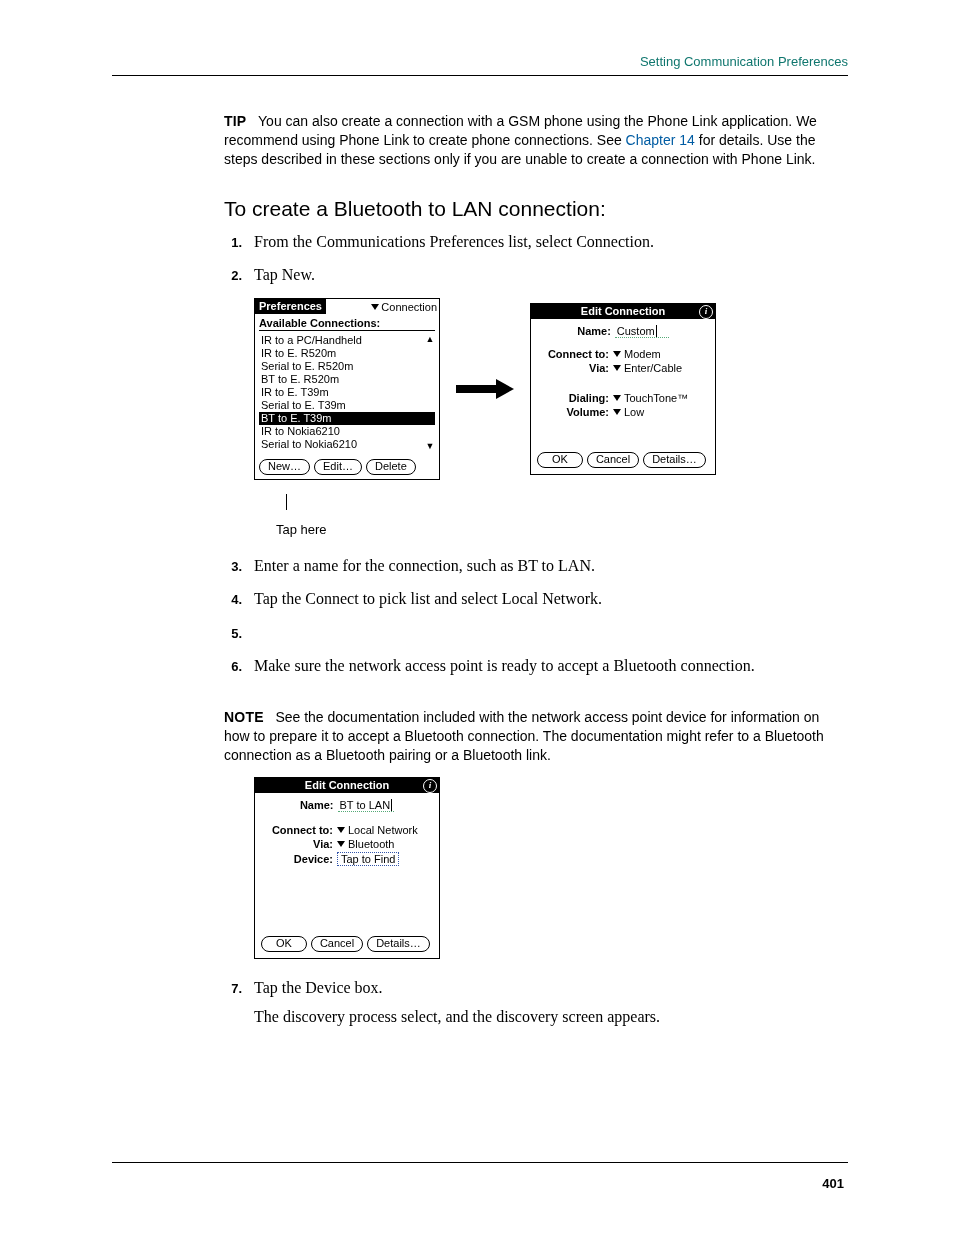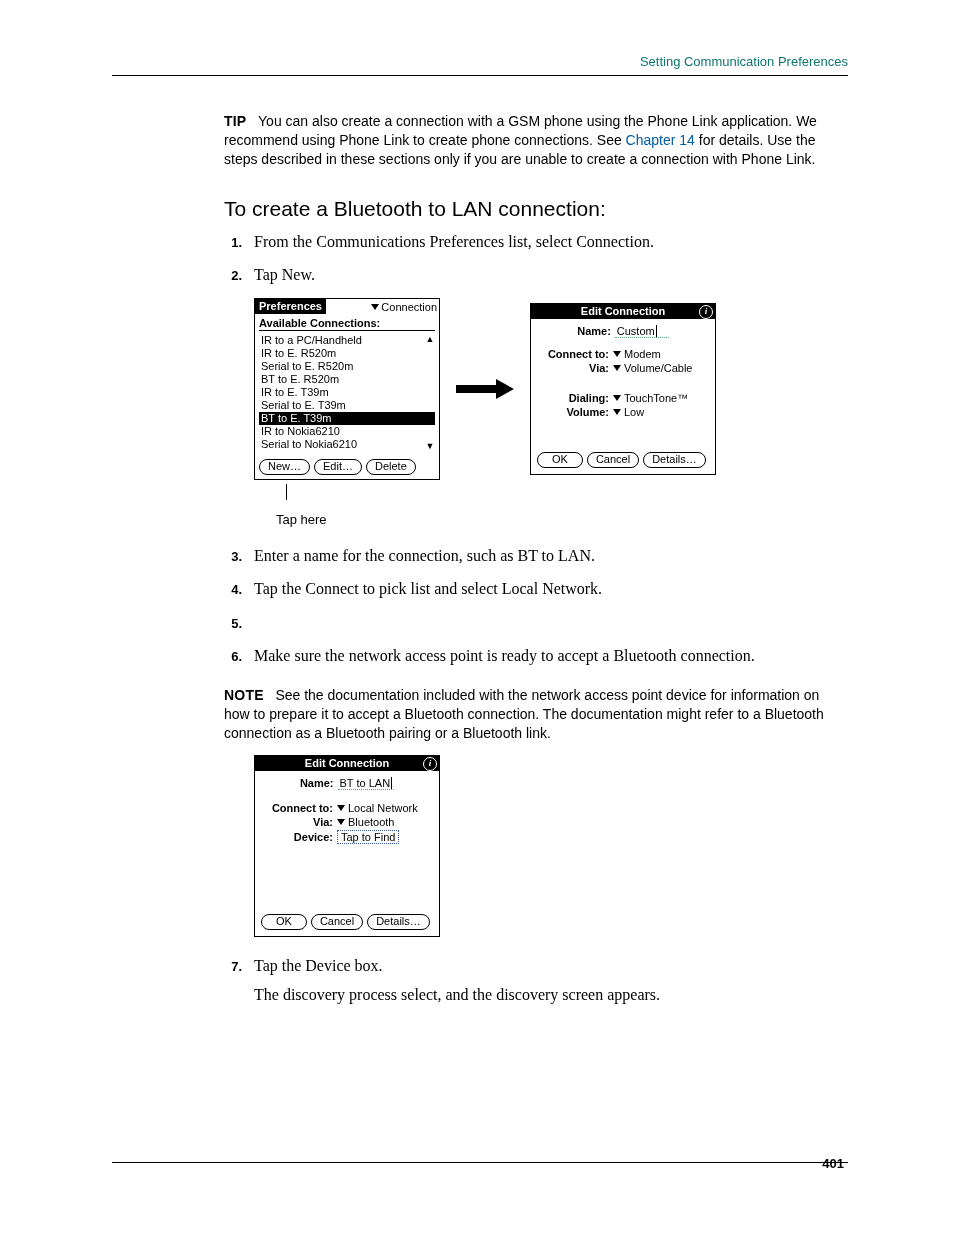--- a/index.html
+++ b/index.html
@@ -39,21 +39,21 @@
   }
   ol.steps .num{
     width:18px; flex:0 0 18px; text-align:right;
     font-family:Helvetica,Arial,sans-serif; font-size:13px; font-weight:700;
     padding-top:3px;
   }
   .step-follow{
     font-family:"Palatino Linotype","Book Antiqua",Georgia,serif;
     font-size:16px; line-height:1.35; margin-left:30px; margin-top:-4px;
   }
-  .figrow{ display:flex; align-items:center; gap:16px; margin:10px 0 6px 30px;}
+  .figrow{ display:flex; align-items:center; gap:16px; margin:10px 0 16px 30px;}
   .arrow{width:58px;height:20px;}
   .arrow svg{display:block;}
   .callout{
     font-family:"Helvetica Neue",Helvetica,Arial,sans-serif;
     font-size:13px; margin-left:52px; margin-top:12px;
   }
   .callout-line{
     width:1px; height:16px; background:#000; margin-left:62px; margin-top:-2px;
   }
 
@@ -131,21 +131,21 @@
     width:0;height:0;border-left:4px solid transparent;border-right:4px solid transparent;
     border-top:6px solid #000; display:inline-block;
   }
 
   .fig-single{ margin:12px 0 4px 30px; }
 
   .foot-rule{
     position:absolute; left:112px; right:106px; bottom:72px; height:1px; background:#000;
   }
   .page-num{
-    position:absolute; right:110px; bottom:64px;
+    position:absolute; right:110px; bottom:44px;
     font-size:13px; font-weight:700;
   }
 </style>
 </head>
 <body>
 
 <div class="page">
   <div class="running-head">Setting Communication Preferences</div>
   <div class="head-rule"></div>
 
@@ -228,21 +228,21 @@
             <span class="lbl">Connect to:</span>
             <span class="val">
                 <span class="tri"></span>
                 <span>Modem</span>
               </span>
           </div>
           <div class="row">
             <span class="lbl">Via:</span>
             <span class="val">
                 <span class="tri"></span>
-                <span>Volume/Cable</span>
+                <span>Enter/Cable</span>
               </span>
           </div>
           <div style="height:14px;"></div>
           <div class="row">
             <span class="lbl">Dialing:</span>
             <span class="val">
                 <span class="tri"></span>
                 <span>TouchTone™</span>
               </span>
           </div>
@@ -276,21 +276,21 @@
       </li>
       <li>
         <span class="num">5.</span>
       </li>
       <li>
         <span class="num">6.</span>
         <span>Make sure the network access point is ready to accept a Bluetooth connection.</span>
       </li>
     </ol>
 
-    <div class="note" style="margin-top:20px;">
+    <div class="note" style="margin-top:32px;">
       <span class="label">NOTE</span>
       &nbsp;&nbsp;<span>See the documentation included with the network access point device for information on how to prepare it to accept a Bluetooth connection. The documentation might refer to a Bluetooth connection as a Bluetooth pairing or a Bluetooth link.</span>
     </div>
 
     <div class="fig-single">
       <div class="palm2" style="min-height:180px;">
         <div class="titlebar">
           <span>Edit Connection</span>
           <span class="info">i</span>
         </div>

